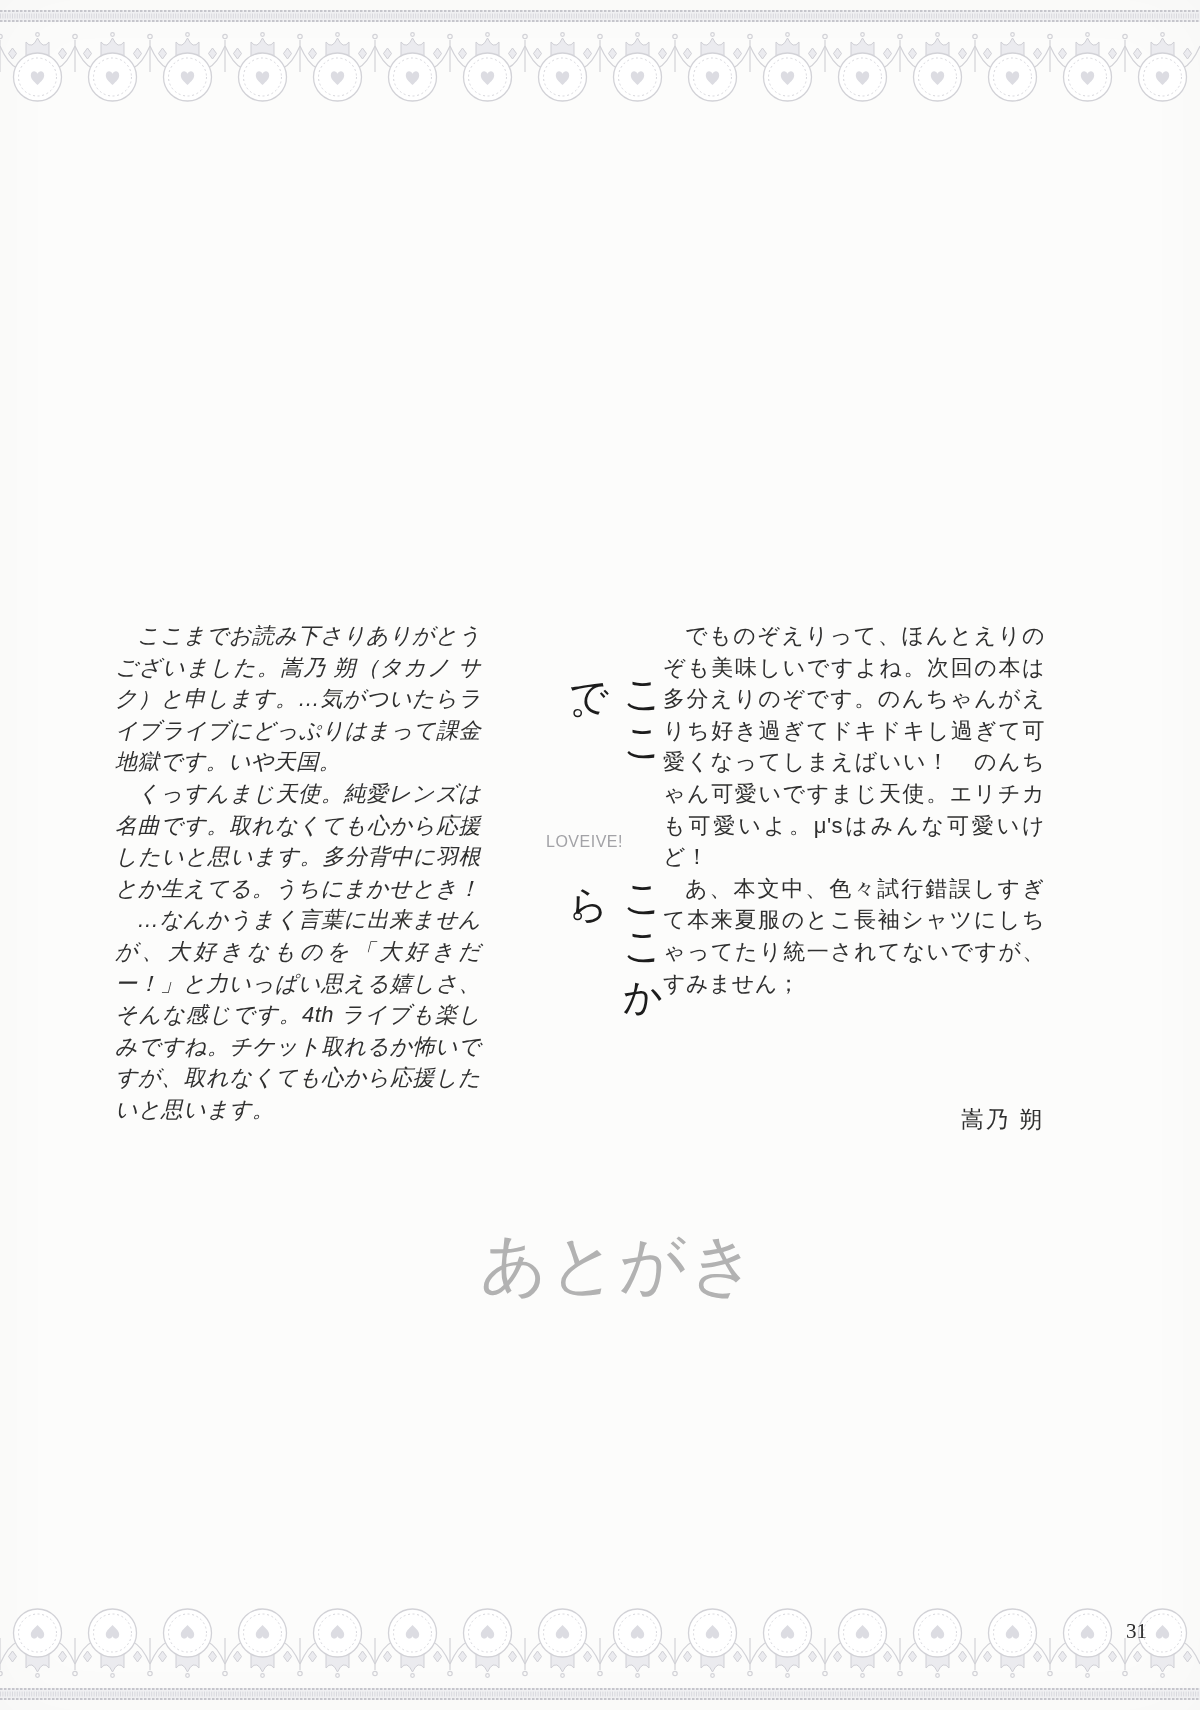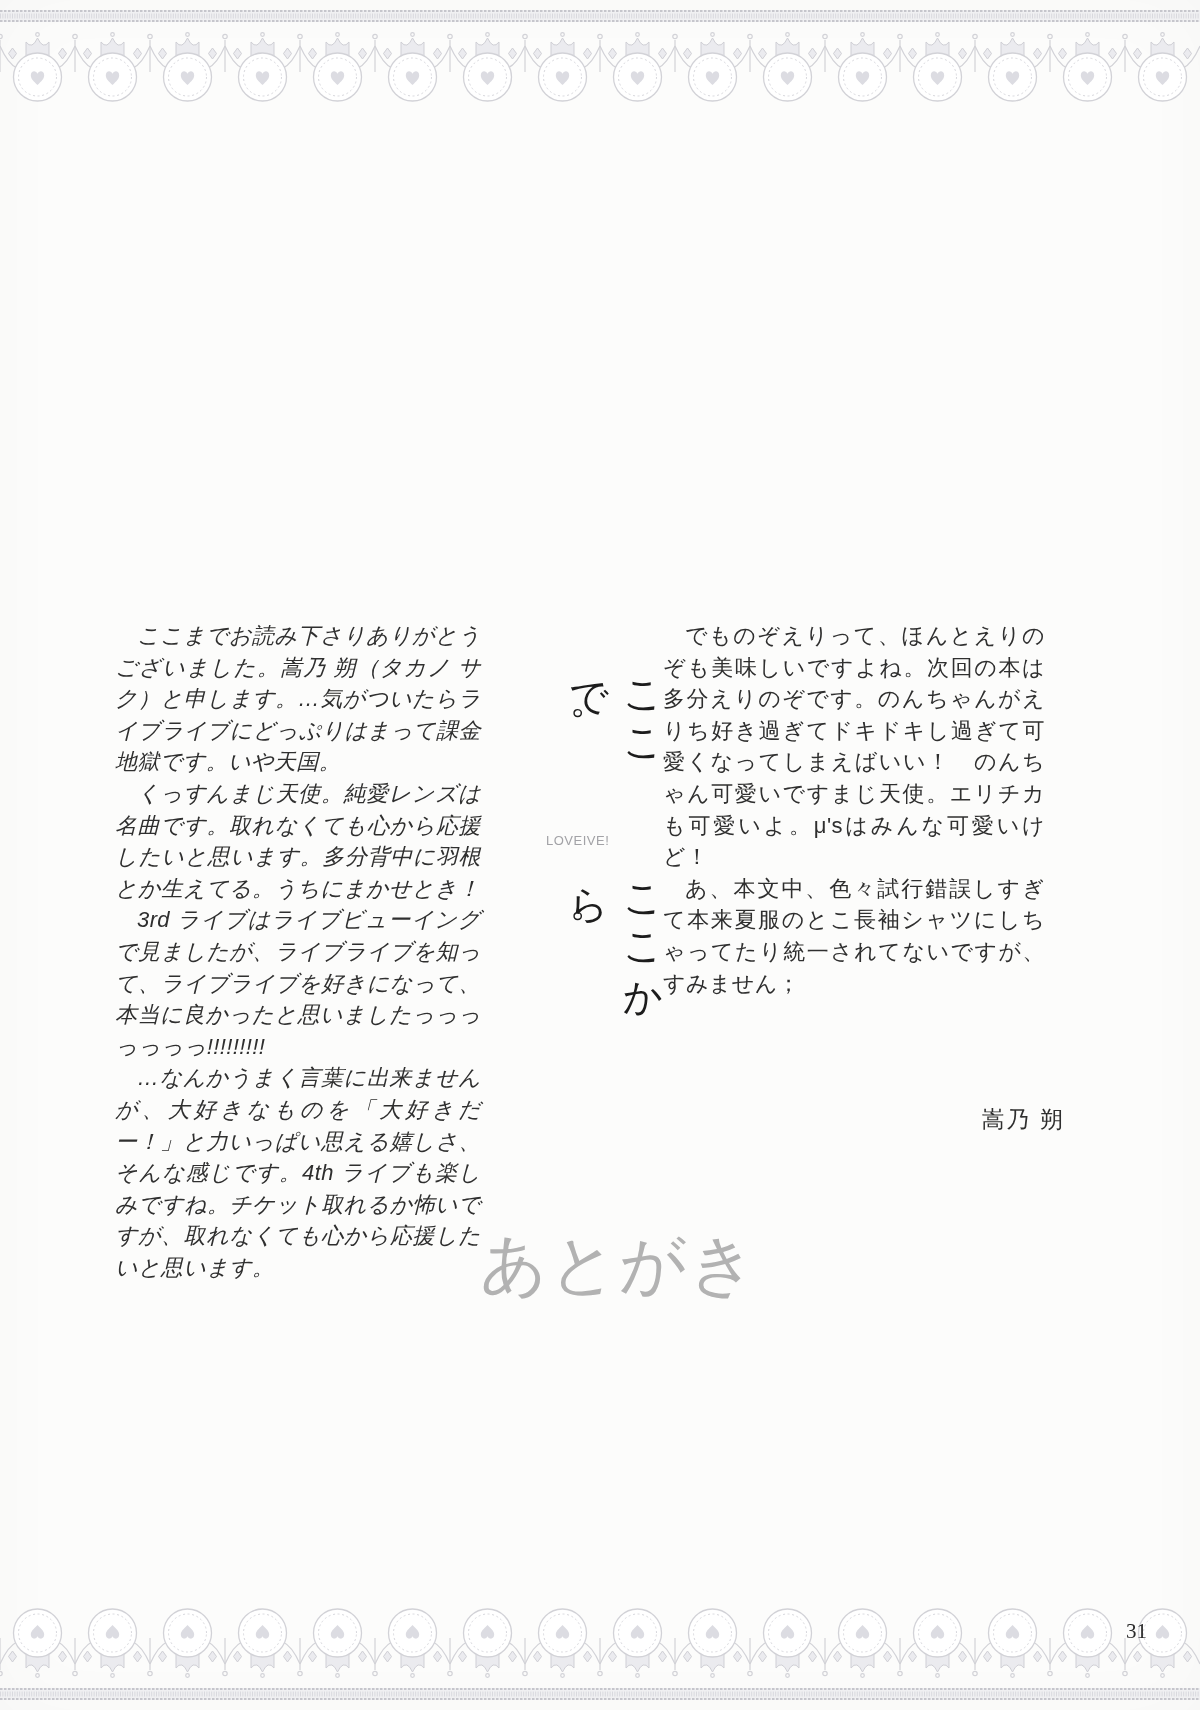--- a/index.html
+++ b/index.html
@@ -42,30 +42,30 @@
     font-family:"Liberation Serif", serif;
     font-size:39px;
     letter-spacing:3px;
     color:#1c1c1c;
   }
   .v-head-1{left:562px;top:656px;height:170px;}
   .v-head-2{left:562px;top:860px;height:225px;}
   .caption{
     position:absolute;
     left:546px;top:833px;
-    font-size:13px;
+    font-size:16px;
     color:#a2a2a6;
     letter-spacing:0.5px;
   }
   
   .signature{
     position:absolute;
     left:940px;top:1104px;width:125px;
     font-size:23px;
-    text-align:right;
+    text-align:center;
     letter-spacing:2px;
   }
   
   .watermark{
     position:absolute;
     left:480px;top:1220px;
     font-size:66px;
     font-weight:400;
     letter-spacing:2px;
     color:#b2b2b2;
@@ -137,21 +137,20 @@
     <use href="#lace-all"></use>
   </svg>
 
   <svg class="lace lace-bottom" width="1200" height="104" viewBox="0 0 1200 104" aria-hidden="true">
     <use href="#lace-all" transform="translate(0,104) scale(1,-1)"></use>
   </svg>
 
   <div class="text-col col-left">
     <p>ここまでお読み下さりありがとうございました。嵩乃 朔（タカノ サク）と申します。…気がついたらライブライブにどっぷりはまって課金地獄です。いや天国。</p>
     <p>くっすんまじ天使。純愛レンズは名曲です。取れなくても心から応援したいと思います。多分背中に羽根とか生えてる。うちにまかせとき！</p>
-    <p>3rd ライブはライブビューイングで見ましたが、ライブライブを知って、ライブライブを好きになって、本当に良かったと思いましたっっっっっっっ!!!!!!!!!</p>
     <p>…なんかうまく言葉に出来ませんが、大好きなものを「大好きだー！」と力いっぱい思える嬉しさ、そんな感じです。4th ライブも楽しみですね。チケット取れるか怖いですが、取れなくても心から応援したいと思います。</p>
   </div>
 
   <div class="v-head v-head-1">ここで。</div>
   <div class="caption">LOVEIVE!</div>
   <div class="v-head v-head-2">ここから。</div>
 
   <div class="text-col col-right">
     <p>でものぞえりって、ほんとえりのぞも美味しいですよね。次回の本は多分えりのぞです。のんちゃんがえりち好き過ぎてドキドキし過ぎて可愛くなってしまえばいい！　のんちゃん可愛いですまじ天使。エリチカも可愛いよ。μ'sはみんな可愛いけど！</p>
     <p>あ、本文中、色々試行錯誤しすぎて本来夏服のとこ長袖シャツにしちゃってたり統一されてないですが、すみません；</p>

